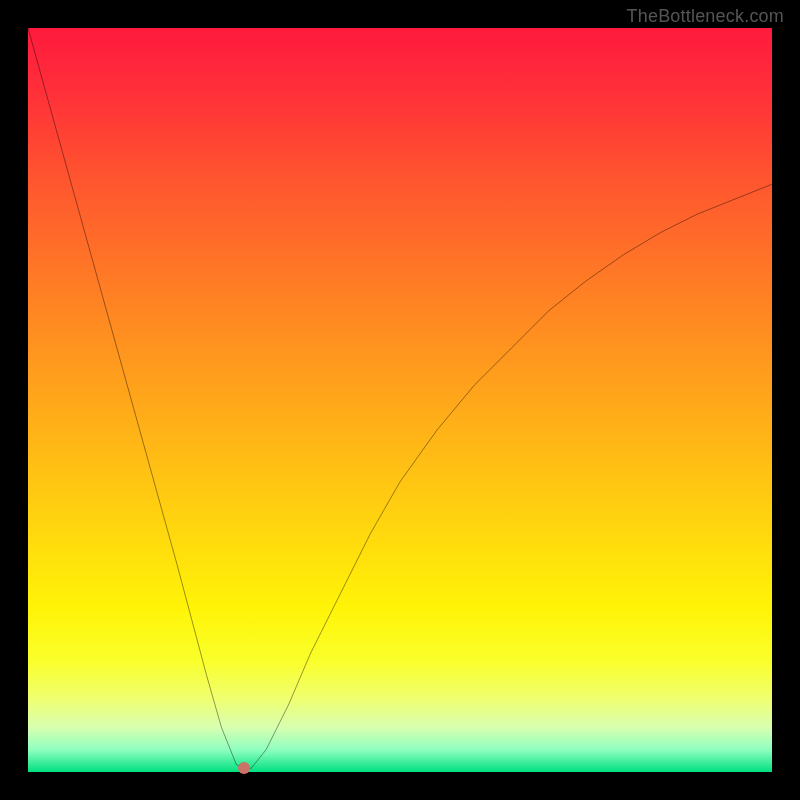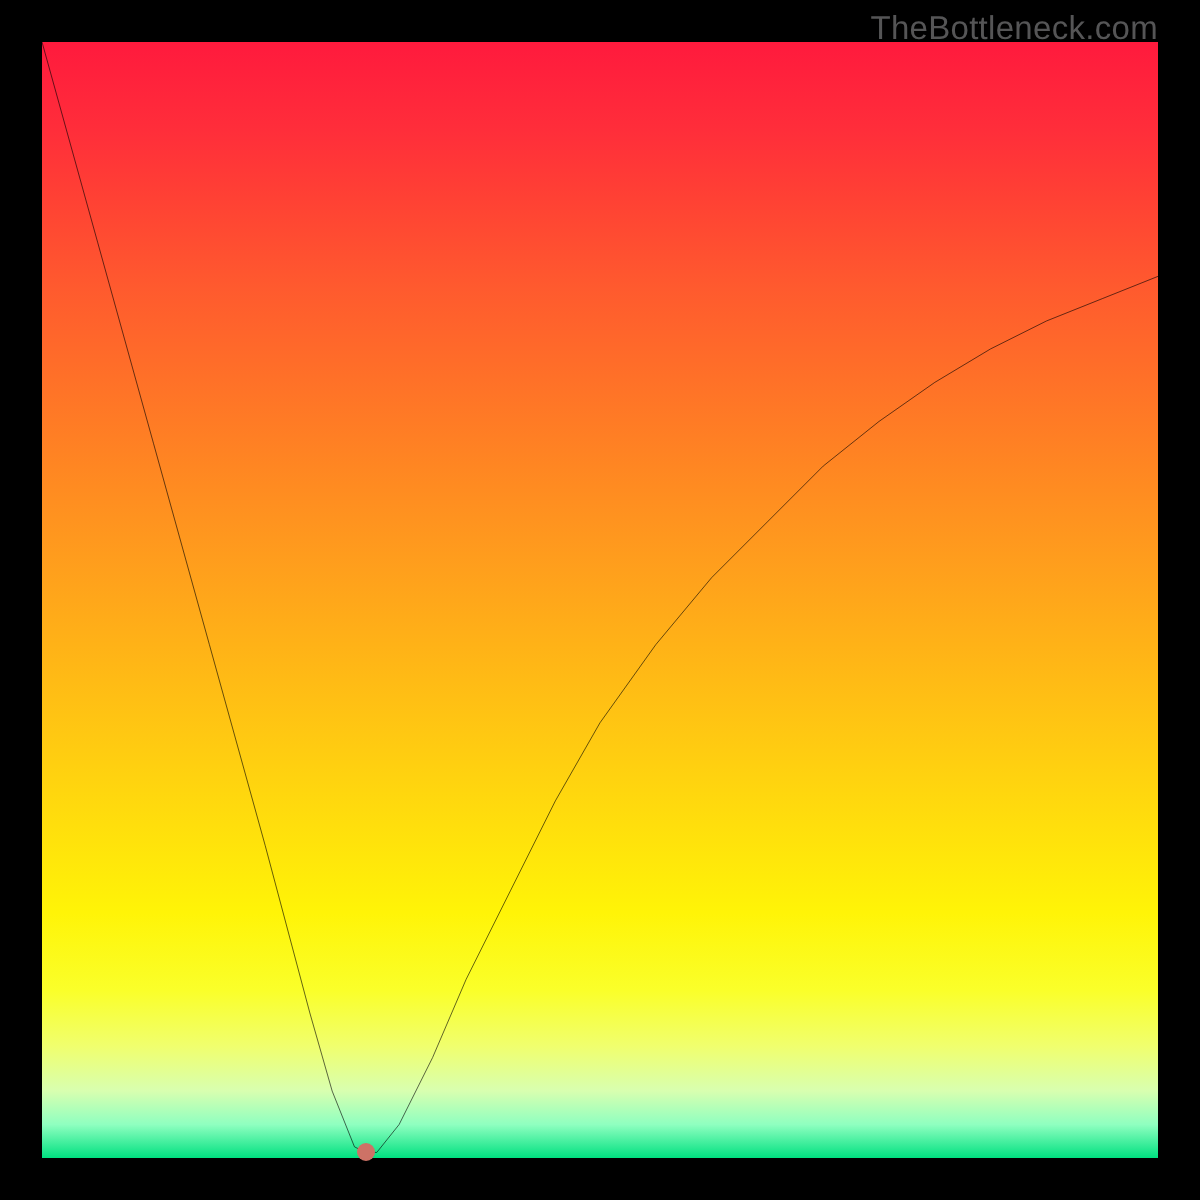--- a/index.html
+++ b/index.html
@@ -32,23 +32,23 @@
       #faff2a 85%,
       #f0ff6e 90%,
       #d8ffb0 94%,
       #8fffc0 97%,
       #00e080 100%
     );
   }
   .watermark {
     position: absolute;
     top: 6px;
-    right: 28px;
+    right: 16px;
     color: #555556;
-    font-size: 22px;
+    font-size: 18px;
     font-weight: 400;
     letter-spacing: 0.2px;
     z-index: 10;
   }
   .curve-svg {
     position: absolute;
     left: 28px;
     top: 28px;
     width: 744px;
     height: 744px;

